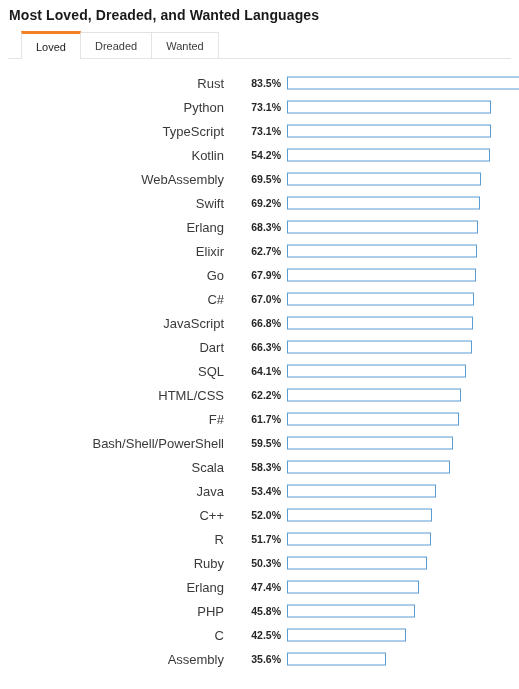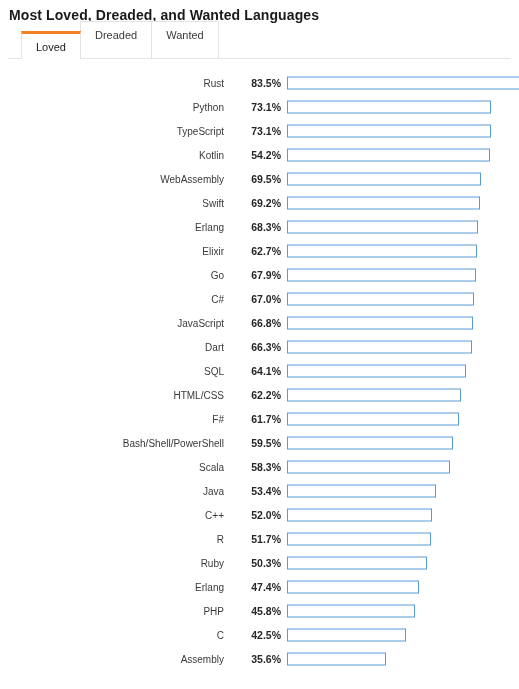--- a/index.html
+++ b/index.html
@@ -35,21 +35,21 @@
     display: flex;
     align-items: flex-end;
     padding-left: 21px;
     height: 28px;
     box-sizing: border-box;
   }
   .tab {
     font-size: 11px;
     color: #3b3b3b;
     padding: 0 14px;
-    height: 38px;
+    height: 27px;
     line-height: 27px;
     box-sizing: border-box;
     background: #ffffff;
     border-left: 1px solid #e3e3e3;
     border-right: 1px solid #e3e3e3;
     border-top: 1px solid #e3e3e3;
     margin-right: -1px;
     text-align: center;
     white-space: nowrap;
     cursor: pointer;
@@ -77,21 +77,21 @@
     padding-left: 0;
   }
   .row {
     display: flex;
     align-items: center;
     height: 24px;
   }
   .lang-label {
     width: 224px;
     text-align: right;
-    font-size: 10px;
+    font-size: 13px;
     color: #3a3a3a;
     white-space: nowrap;
     overflow: hidden;
     padding-right: 0;
   }
   .value-label {
     width: 37px;
     text-align: right;
     font-size: 10.5px;
     font-weight: bold;

